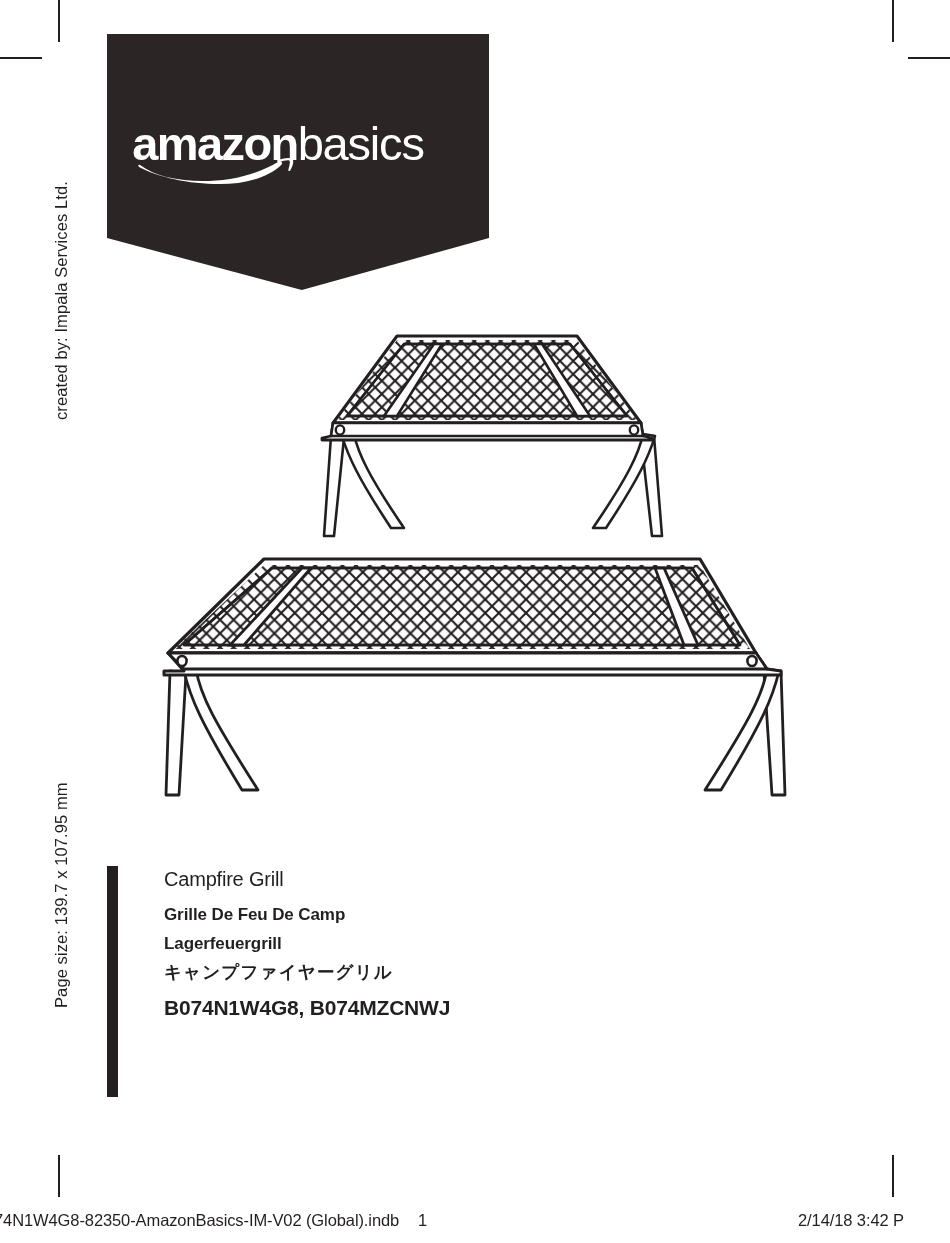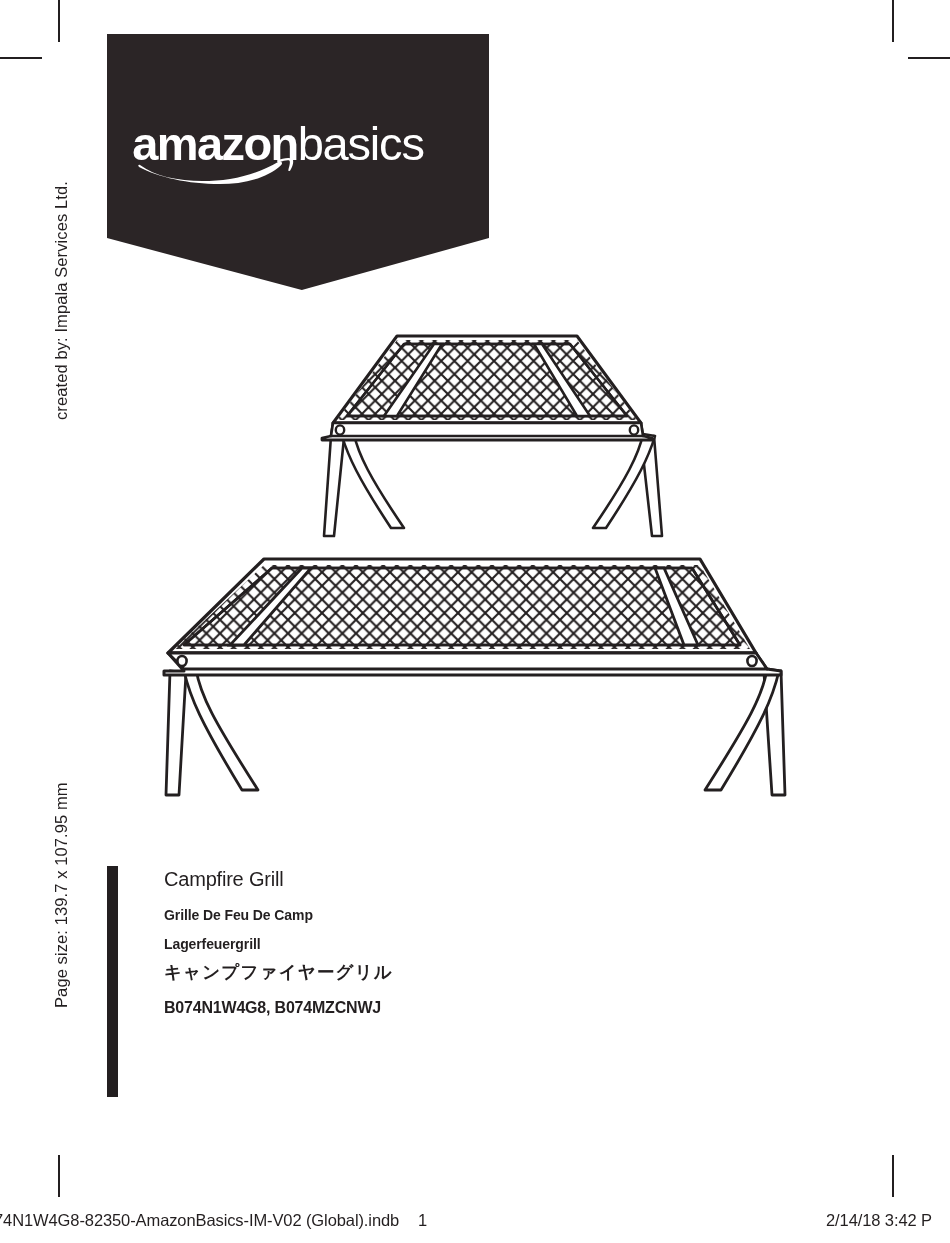--- a/index.html
+++ b/index.html
@@ -107,58 +107,58 @@
   }
   .title-main {
     font-size: 20px;
     font-weight: 400;
     letter-spacing: -0.2px;
     line-height: 34px;
     margin: 0 0 5px 0;
     color: #231f20;
   }
   .title-sub {
-    font-size: 14px;
+    font-size: 17px;
     font-weight: 600;
     line-height: 28.5px;
     letter-spacing: -0.1px;
     color: #231f20;
     white-space: nowrap;
   }
   .title-cjk {
     font-family: "DejaVu Sans", sans-serif;
     font-size: 17.5px;
     font-weight: 700;
     line-height: 29px;
     letter-spacing: 0.6px;
     color: #231f20;
     white-space: nowrap;
   }
   .title-cjk.jp { letter-spacing: 1.2px; }
   .title-model {
-    font-size: 16px;
+    font-size: 21px;
     font-weight: 700;
     line-height: 32px;
     letter-spacing: -0.2px;
     margin-top: 5px;
     color: #231f20;
     white-space: nowrap;
   }
 
   
   .footer-text {
     position: absolute;
     font-size: 16.5px;
     color: #231f20;
     white-space: nowrap;
     letter-spacing: -0.1px;
   }
   #footer-left  { left: -6px; top: 1211px; }
   #footer-page  { left: 418px; top: 1211px; }
-  #footer-right { left: 826px; top: 1211px; }
+  #footer-right { left: 798px; top: 1211px; }
 </style>
 </head>
 <body>
 
 <div id="page">
 
   <div class="crop-mark crop-v" style="left:58px; top:0; height:42px;"></div>
   <div class="crop-mark crop-h" style="left:0; top:57px; width:42px;"></div>
 
   <div class="crop-mark crop-v" style="left:892px; top:0; height:42px;"></div>

